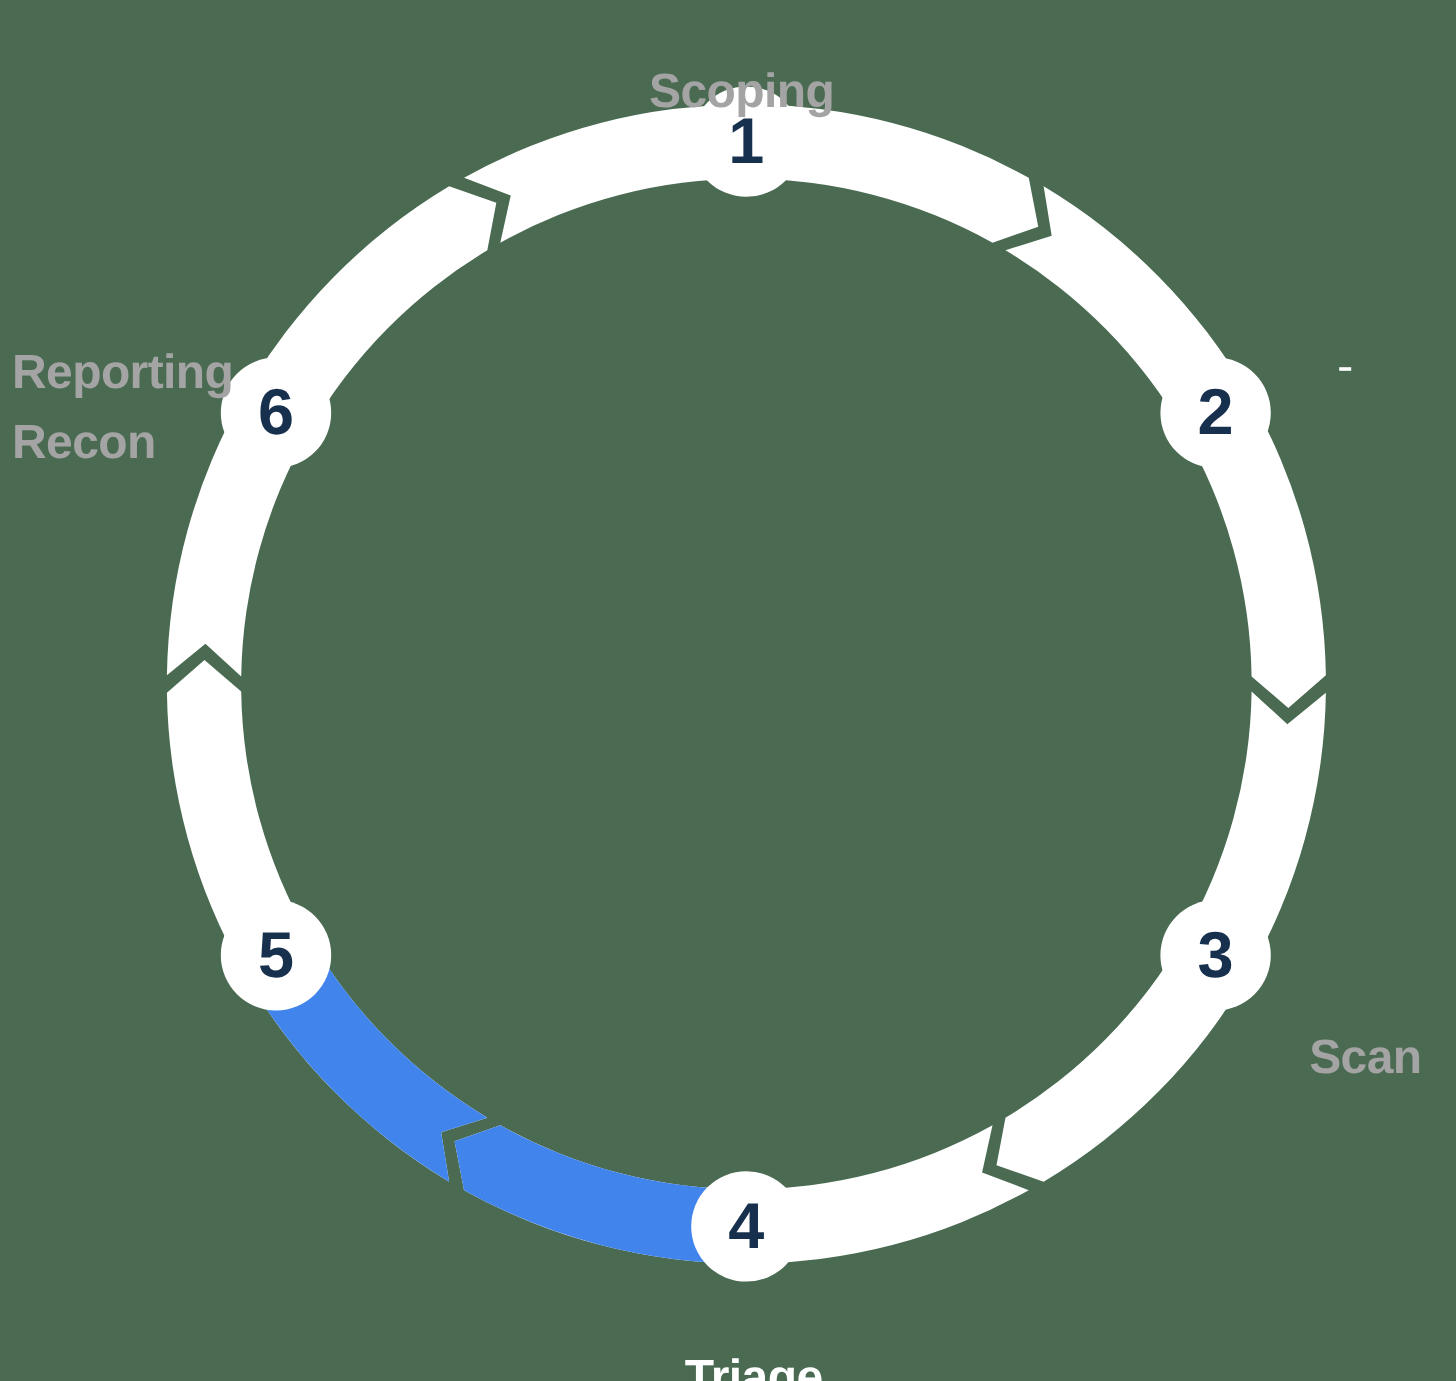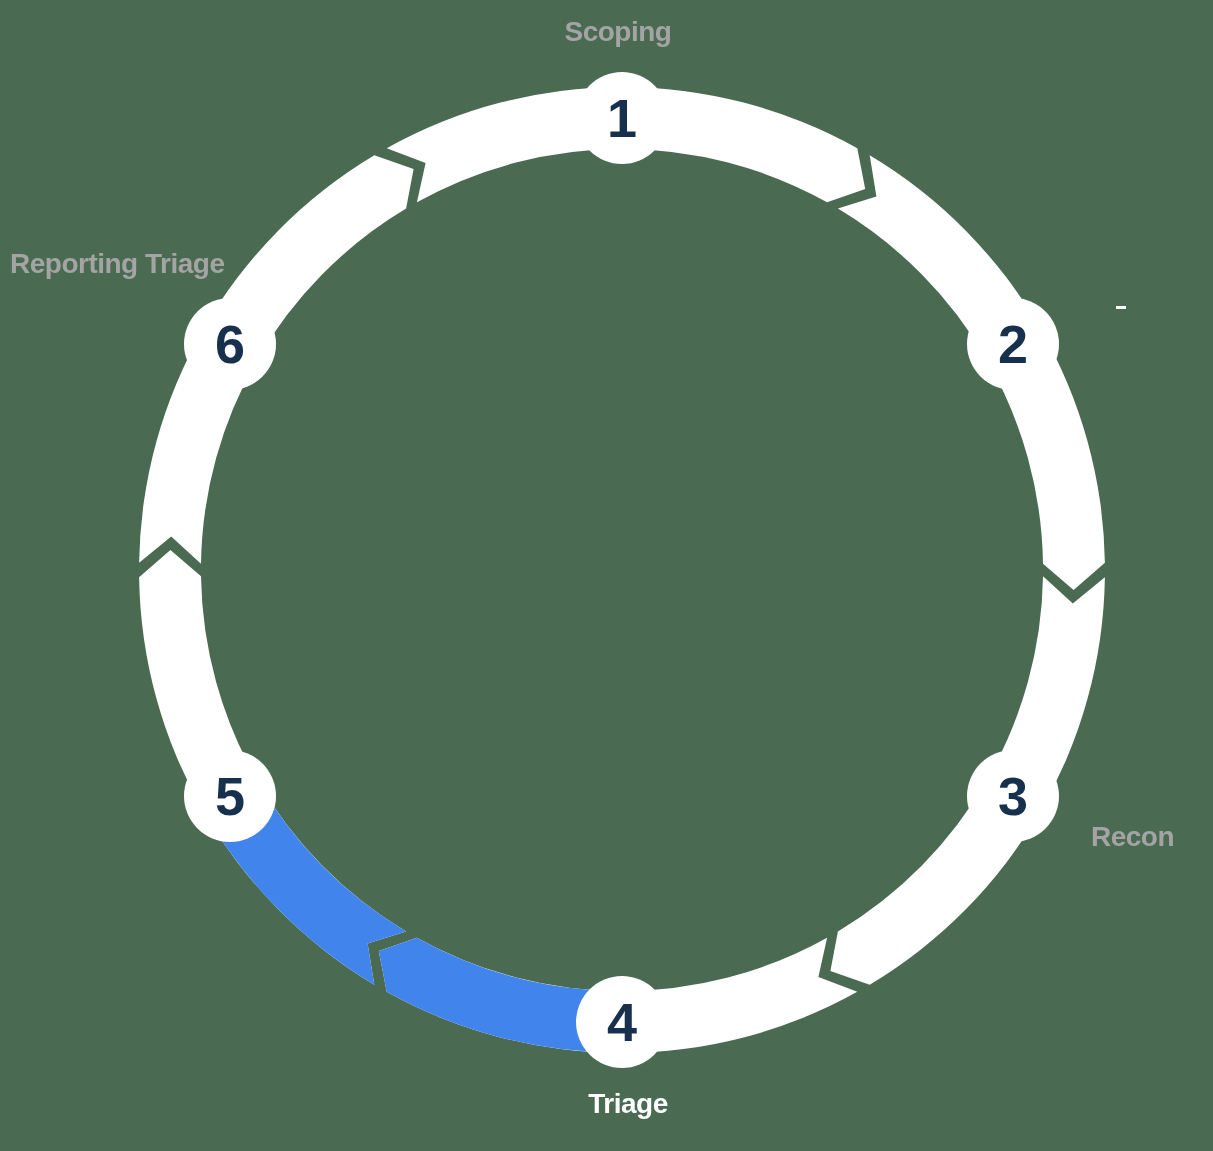--- a/index.html
+++ b/index.html
@@ -24,26 +24,27 @@
     display:flex;align-items:center;justify-content:center;
   }
   .node span{
     color:var(--navy);
     font-size:54px;
     font-weight:700;
     line-height:1;
   }
   .lbl{
     position:absolute;
-    font-size:28px;
+    font-size:40px;
     font-weight:700;
     color:var(--gray);
     letter-spacing:-0.5px;
     line-height:1.18;
     white-space:nowrap;
+    margin-top:38px;
   }
   .lbl.center{text-align:center;}
   .lbl.white{color:#ffffff;}
   .lbl.wrap{white-space:normal;line-height:1.47;}
   .dash{
     position:absolute;
     left:1116px;top:306px;
     width:10px;height:3px;
     background:#ffffff;
   }
@@ -77,18 +78,18 @@
     <span>4</span>
   </div>
   <div class="node" style="left:184px;top:750px">
     <span>5</span>
   </div>
   <div class="node" style="left:184px;top:298px">
     <span>6</span>
   </div>
 
   <div class="lbl center" style="left:448px;top:15px;width:340px">Scoping</div>
-  <div class="lbl" style="left:1091px;top:820px">Recon</div>
+  <div class="lbl" style="left:1091px;top:820px">Scan</div>
   <div class="lbl white center" style="left:458px;top:1087px;width:340px">Triage</div>
-  <div class="lbl wrap" style="left:10px;top:243px;width:255px">Reporting Triage</div>
+  <div class="lbl wrap" style="left:10px;top:243px;width:255px">Reporting Recon</div>
 
   <div class="dash"></div>
 </div>
 
 </body></html>

